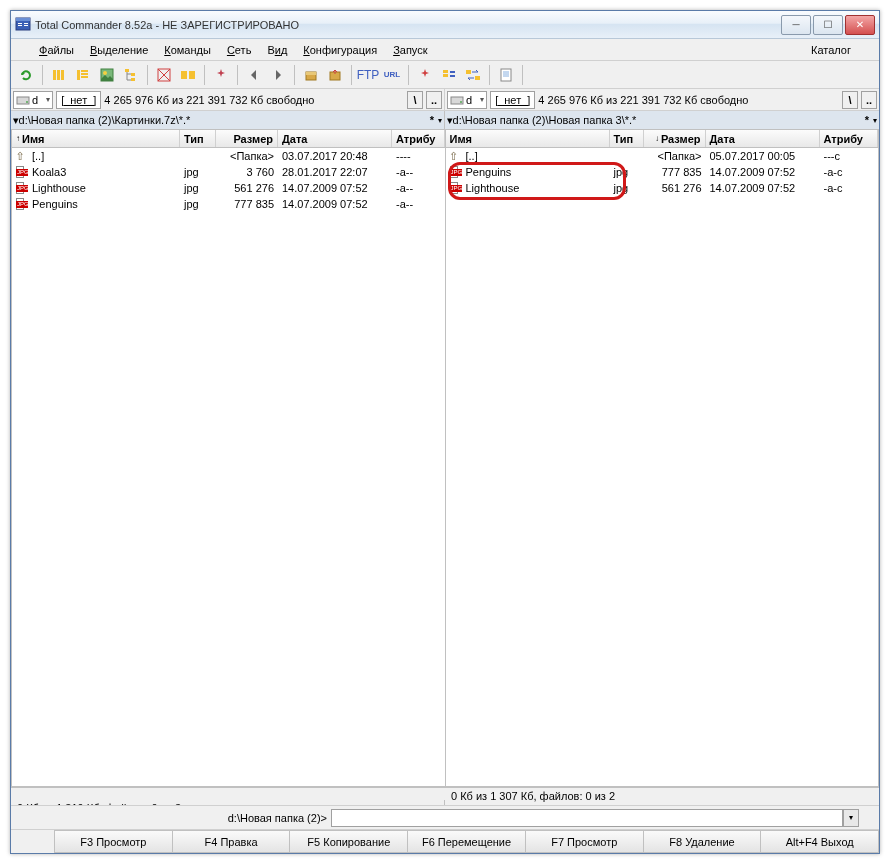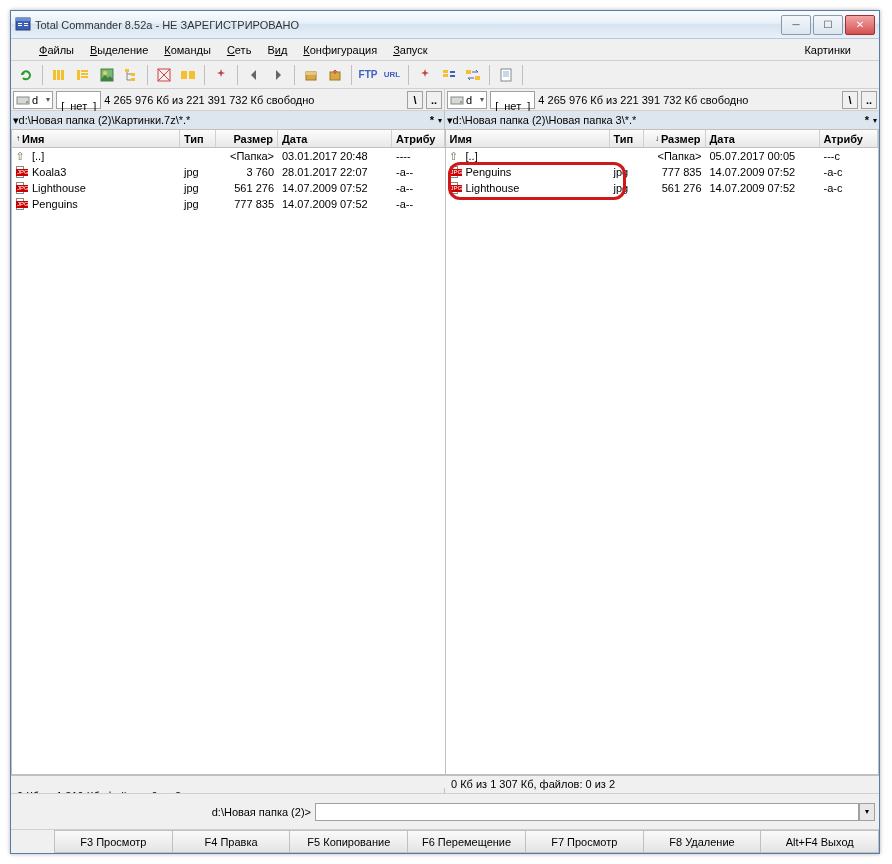--- a/index.html
+++ b/index.html
@@ -16,21 +16,21 @@
 .menubar .spacer { flex:1; }
 .toolbar { height:28px; background:#f0f0f0; display:flex; align-items:center; padding:2px 4px; gap:2px; border-bottom:1px solid #d0d0d0; }
 .tbtn { width:22px; height:22px; border:1px solid transparent; display:flex; align-items:center; justify-content:center; cursor:pointer; border-radius:2px; }
 .tsep { width:1px; height:20px; background:#c0c0c0; margin:0 3px; }
 .drivebar { height:22px; background:#f0f0f0; display:flex; align-items:stretch; border-bottom:1px solid #d0d0d0; }
 .drivepane { display:flex; align-items:center; padding:0 2px; gap:3px; }
 .drivepane.left { width:50%; border-right:1px solid #d0d0d0; }
 .drivepane.right { width:50%; }
 .drivesel { border:1px solid #a0a0a0; background:#fff; padding:0 14px 0 2px; height:18px; display:flex; align-items:center; gap:2px; cursor:pointer; position:relative; }
 .drivesel::after { content:"▾"; position:absolute; right:2px; font-size:8px; color:#555; }
-.drivelbl { border:1px solid #a0a0a0; background:#fff; padding:8px 4px; height:14px; display:flex; align-items:flex-start; cursor:pointer; text-decoration:underline; }
+.drivelbl { border:1px solid #a0a0a0; background:#fff; padding:8px 4px; height:14px; display:flex; align-items:center; cursor:pointer; text-decoration:underline; }
 .driveinfo { flex:1; white-space:nowrap; overflow:hidden; }
 .rootbtn { width:16px; height:18px; border:1px solid #a0a0a0; background:#f0f0f0; display:flex; align-items:center; justify-content:center; cursor:pointer; font-size:10px; font-weight:bold; }
 .pathbar { height:18px; display:flex; }
 .pathpane { width:50%; background:#dde5ee; display:flex; align-items:center; padding:0 2px; color:#000; white-space:nowrap; overflow:hidden; }
 .pathpane .ast { margin-left:auto; font-weight:bold; padding-right:2px; }
 .pathpane.left { border-right:1px solid #c0c0c0; }
 .pathpane .drop { margin-left:2px; cursor:pointer; font-size:8px; }
 .panels { flex:1; display:flex; background:#fff; }
 .panel { width:50%; display:flex; flex-direction:column; border:1px solid #c0c0c0; }
 .panel.left { border-right:none; }
@@ -40,21 +40,21 @@
 .filelist { flex:1; background:#fff; overflow:auto; }
 .row { height:16px; display:flex; align-items:center; }
 .row .c { padding:0 4px; white-space:nowrap; overflow:hidden; }
 .row .cicon { width:16px; display:flex; align-items:center; justify-content:center; }
 .jpgicon { display:inline-block; width:14px; height:12px; background:#fff; border:1px solid #888; position:relative; }
 .jpgicon::before { content:"JPG"; position:absolute; left:-1px; top:2px; font-size:6px; background:#c00; color:#fff; padding:0 1px; line-height:7px; }
 .upicon { color:#7a6a4a; font-size:11px; }
 .statusline { height:18px; display:flex; border-top:1px solid #c0c0c0; }
 .statpane { width:50%; padding:2px 6px; background:#f0f0f0; }
 .statpane.left { border-right:1px solid #c0c0c0;margin-top:12px; }
-.cmdline { height:36px; display:flex; align-items:center; background:#f0f0f0; border-top:1px solid #d0d0d0; padding:0 4px; }
+.cmdline { height:24px; display:flex; align-items:center; background:#f0f0f0; border-top:1px solid #d0d0d0; padding:0 20px; }
 .cmdline .prompt { width:300px; text-align:right; padding-right:4px; }
 .cmdline .cmdinput { flex:1; height:18px; border:1px solid #a0a0a0; background:#fff; padding:0 2px; }
 .cmdline .cmddrop { width:16px; height:18px; border:1px solid #a0a0a0; background:#e8e8e8; display:flex; align-items:center; justify-content:center; font-size:8px; cursor:pointer; }
 .fkeys { height:24px; display:flex; background:#f0f0f0; border-top:1px solid #d0d0d0; }
 .fkey { flex:1; border:1px solid #c0c0c0; border-left:none; display:flex; align-items:center; justify-content:center; cursor:pointer; background:linear-gradient(to bottom,#fafafa,#e4e4e4); }
 .fkey:first-child { border-left:1px solid #c0c0c0;margin-left:43px; }
 .highlight-box { position:absolute; border:3px solid #d01818; border-radius:12px; pointer-events:none; }
 .panelwrap { position:relative; flex:1; display:flex; flex-direction:column; }
 </style>
 </head>
@@ -81,21 +81,21 @@
 
   <div class="menubar">
     <div class="menu"><u>Ф</u><span>айлы</span></div>
     <div class="menu"><u>В</u><span>ыделение</span></div>
     <div class="menu"><u>К</u><span>оманды</span></div>
     <div class="menu"><u>С</u><span>еть</span></div>
     <div class="menu"><span>В</span><u>и</u><span>д</span></div>
     <div class="menu"><u>К</u><span>онфигурация</span></div>
     <div class="menu"><u>З</u><span>апуск</span></div>
     <div class="spacer"></div>
-    <div class="menu"><span>Картинки</span></div>
+    <div class="menu"><span>Каталог</span></div>
   </div>
 
   <div class="toolbar">
     <div class="tbtn">
         <svg width="16" height="16">
           <path d="M4 8a4 4 0 1 1 1 3" fill="none" stroke="#2a9a2a" stroke-width="2"></path>
           <path d="M3 6l2 2 2-2z" fill="#2a9a2a"></path>
         </svg>
       </div>
     <div class="tsep"></div>
@@ -167,21 +167,21 @@
         </svg>
       </div>
     <div class="tbtn">
         <svg width="16" height="16">
           <rect x="3" y="5" width="10" height="8" fill="#d8a848" stroke="#a07820"></rect>
           <path d="M8 3v4M6 5l2-2 2 2" stroke="#d04040" fill="none"></path>
         </svg>
       </div>
     <div class="tsep"></div>
     <div class="tbtn">
-        <span style="font-size:10px;color:#4060c0;font-weight:bold">FTP</span>
+        <span style="font-size:12px;color:#4060c0;font-weight:normal">FTP</span>
       </div>
     <div class="tbtn">
         <span style="font-size:8px;color:#4060c0;font-weight:bold">URL</span>
       </div>
     <div class="tsep"></div>
     <div class="tbtn">
         <svg width="16" height="16">
           <path d="M8 2l1 3 3 1-3 1-1 3-1-3-3-1 3-1z" fill="#d04040"></path>
         </svg>
       </div>
@@ -286,21 +286,21 @@
           </div>
       </div>
       <div class="filelist" id="list-left">
           <div class="row">
             <div class="c cicon">
               <span class="upicon">⇧</span>
             </div>
             <div class="c" style="width:152px">[..]</div>
             <div class="c" style="width:36px"></div>
             <div class="c" style="width:62px;text-align:right">&lt;Папка&gt;</div>
-            <div class="c" style="width:114px">03.01.2017 20:48</div>
+            <div class="c" style="width:114px">03.07.2017 20:48</div>
             <div class="c" style="flex:1">----</div>
           </div>
           <div class="row">
             <div class="c cicon">
               <span class="jpgicon"></span>
             </div>
             <div class="c" style="width:152px">Koala3</div>
             <div class="c" style="width:36px">jpg</div>
             <div class="c" style="width:62px;text-align:right">3 760</div>
             <div class="c" style="width:114px">28.01.2017 22:07</div>

